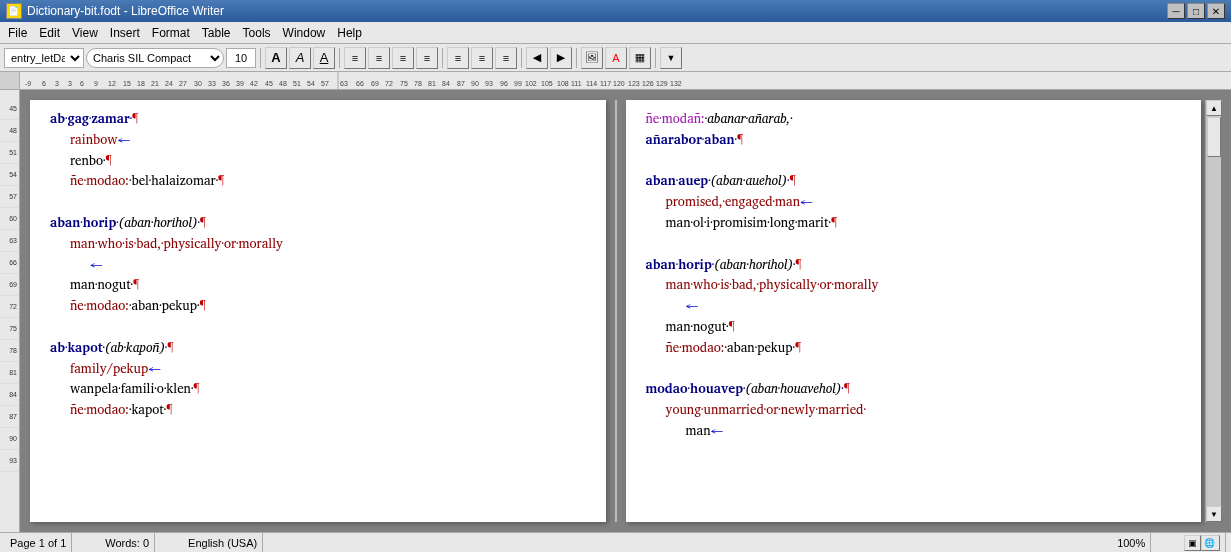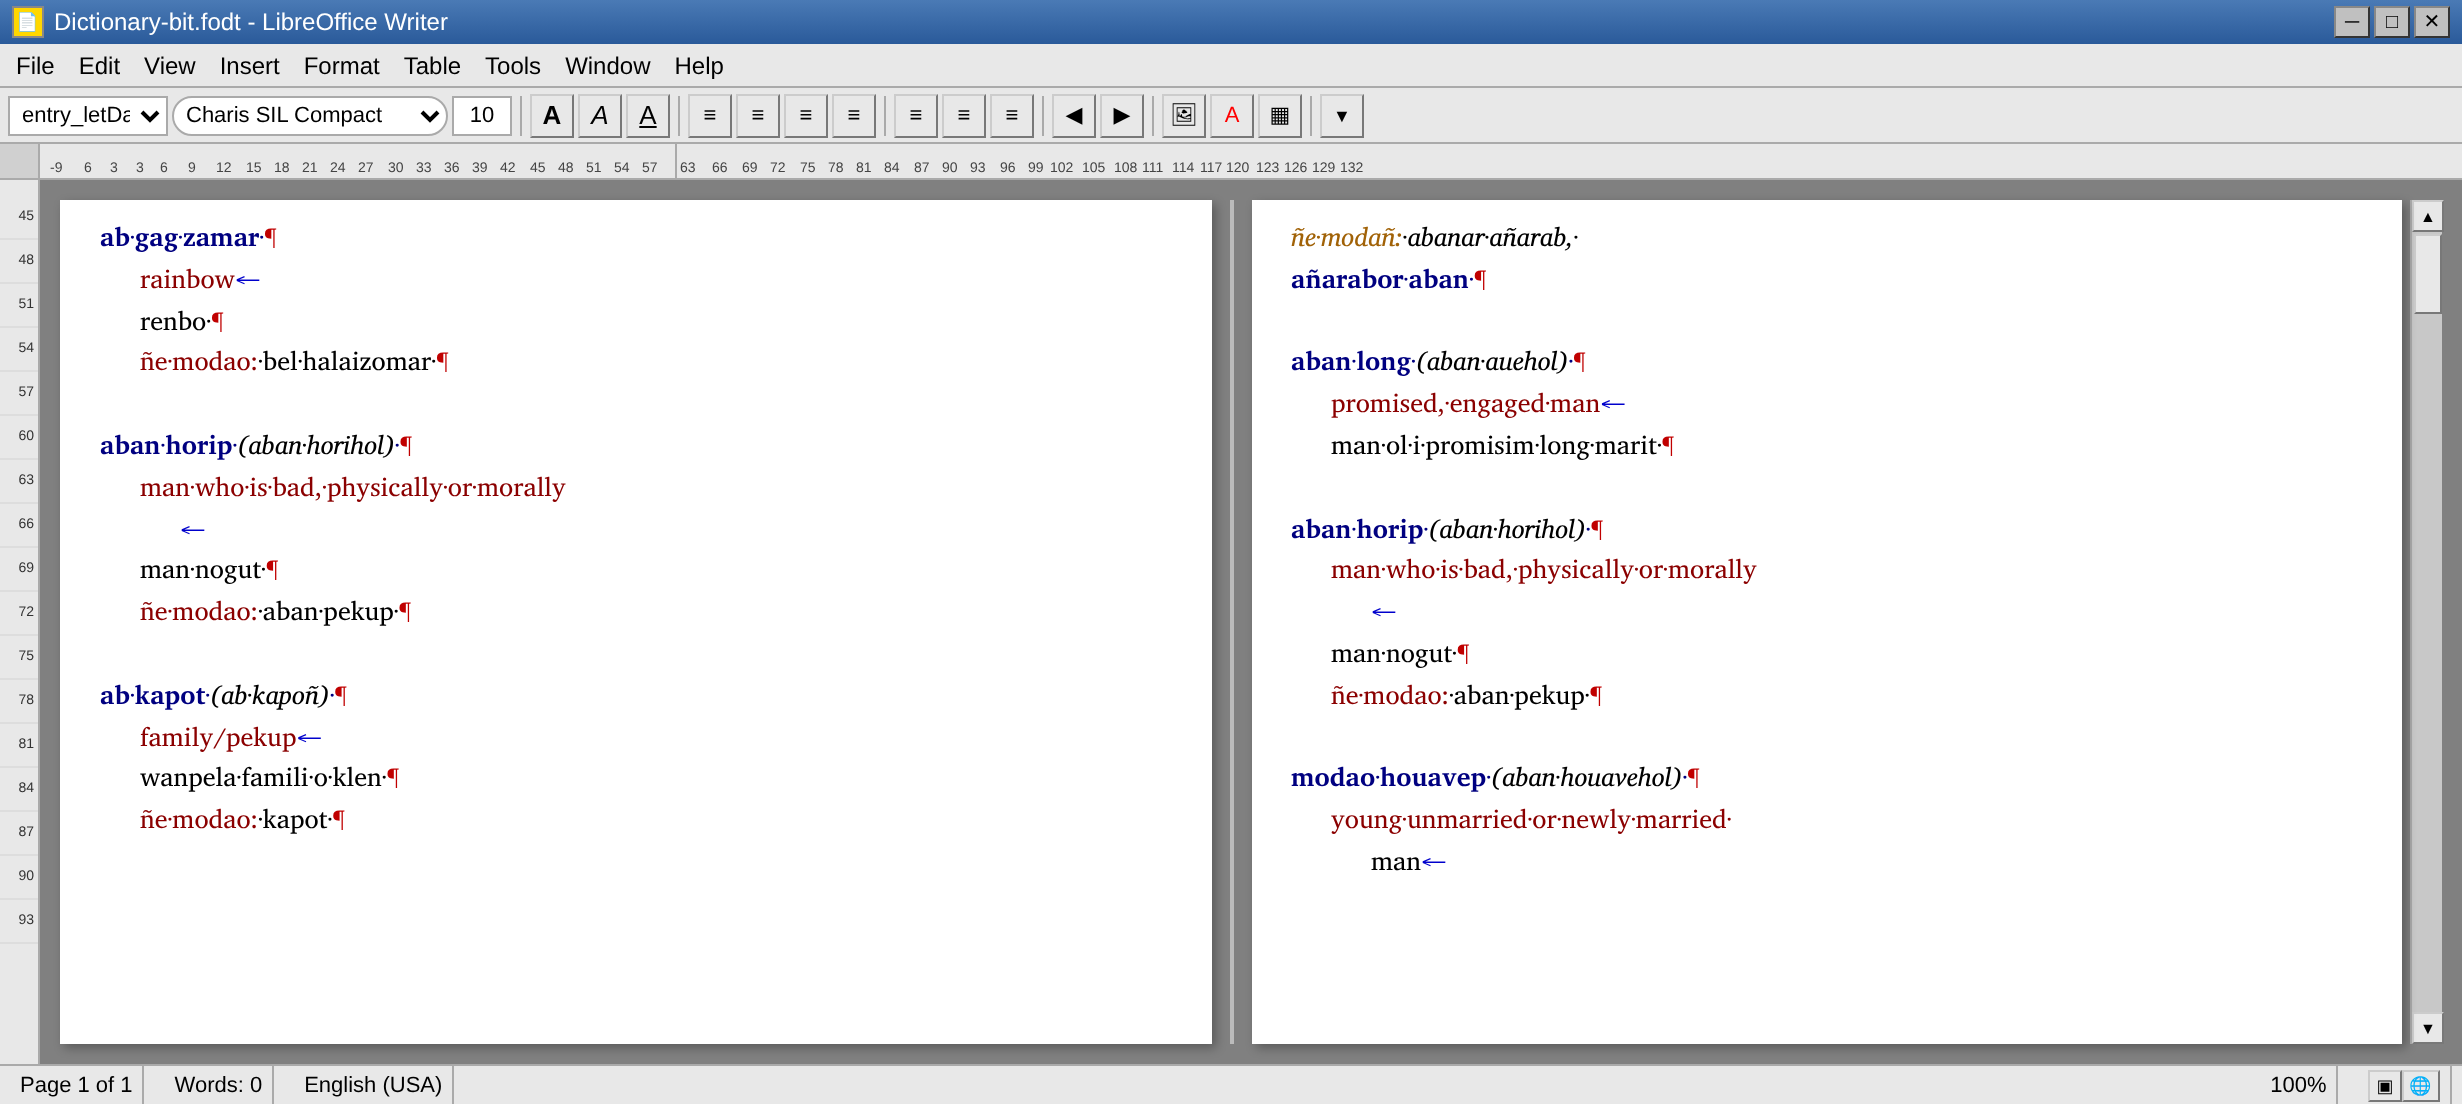--- a/index.html
+++ b/index.html
@@ -141,21 +141,21 @@
     
     .status-bar {
       background: #e8e8e8;
       border-top: 1px solid #aaa;
       height: 20px;
       display: flex;
       align-items: center;
       font-family: Arial, sans-serif;
       font-size: 11px;
       padding: 0 5px;
-      gap: 10px;
+      gap: 28px;
     }
     .status-item {
       padding: 0 5px;
       border-right: 1px solid #aaa;
       height: 100%;
       display: flex;
       align-items: center;
     }
 
     
@@ -358,30 +358,30 @@
         <span style="padding-left:20px; display:inline-block;"><span style="color:#8B0000;">ñe·modao:</span>·kapot·</span><span style="color:#c00000;">¶</span>
       </div>
     </div>
 
     <div style="width:2px; background:#bbb; margin:0 5px; align-self:stretch;"></div>
 
     <div class="page" style="font-size:13px; line-height:1.6;">
 
       
       <div>
-        <span style="color:#a16207; font-style:italic;">ñe·modañ:</span><span style="font-style:italic;">·abanar·añarab,·</span>
+        <span style="color:#a21caf; ">ñe·modañ:</span><span style="font-style:italic;">·abanar·añarab,·</span>
         <br>
         <span class="bold-blue">añarabor·aban·</span><span style="color:#c00000;">¶</span>
       </div>
 
       <br style="line-height:0.5">
 
       
       <div>
-        <span class="bold-blue">aban·long·</span><span style="font-style:italic;">(aban·auehol)</span><span class="bold-blue">·</span><span style="color:#c00000;">¶</span>
+        <span class="bold-blue">aban·auep·</span><span style="font-style:italic;">(aban·auehol)</span><span class="bold-blue">·</span><span style="color:#c00000;">¶</span>
         <br>
         <span style="padding-left:20px; display:inline-block; color:#8B0000;">promised,·engaged·man</span><span style="color:#0000cc;">←</span>
         <br>
         <span style="padding-left:20px; display:inline-block;">man·ol·i·promisim·long·marit·</span><span style="color:#c00000;">¶</span>
       </div>
 
       <br style="line-height:0.5">
 
       
       <div>

